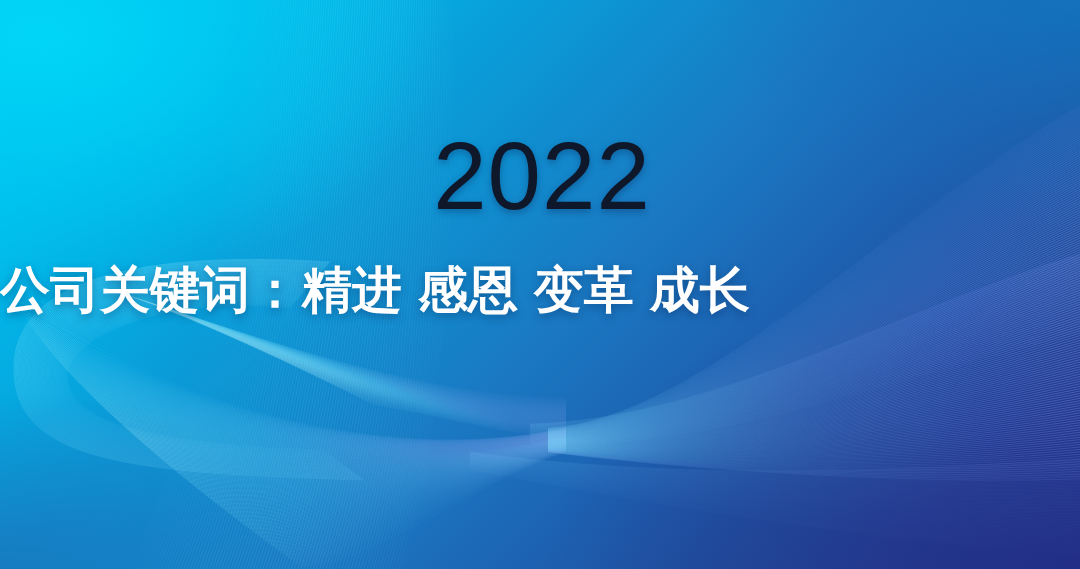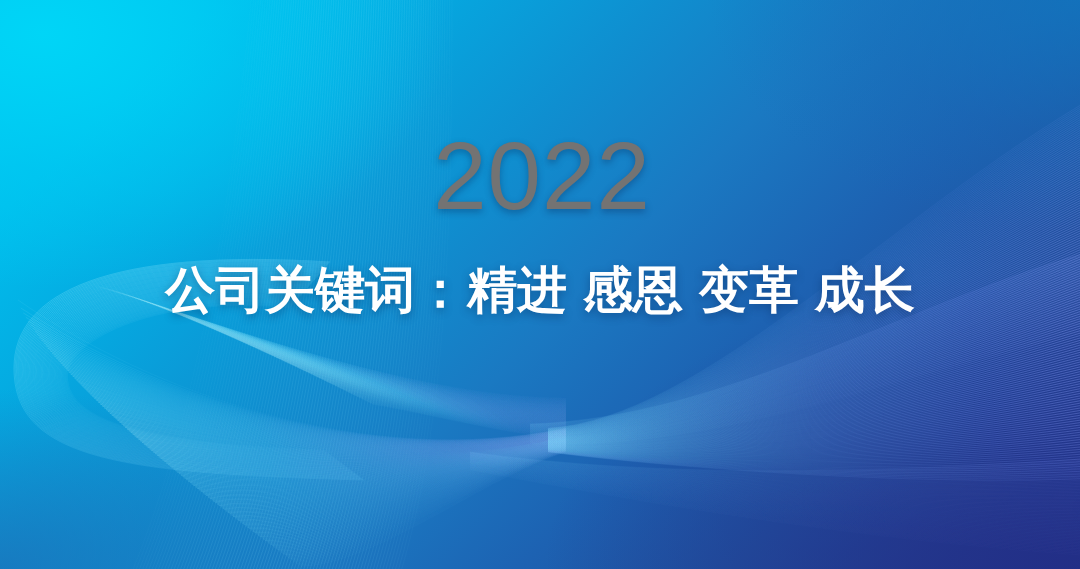--- a/index.html
+++ b/index.html
@@ -80,34 +80,33 @@
     top: 0;
     width: 1080px;
     height: 569px;
   }
   .year {
     position: absolute;
     left: 0;
     right: 0;
     top: 128px;
     text-align: center;
-    color: #737373;
+    color: #0f172a;
     font-size: 96px;
     font-weight: 300;
     letter-spacing: 1px;
     line-height: 1;
     text-shadow: 0 3px 7px rgba(8,40,90,0.38);
     padding-left: 4px;
   }
   .headline {
     position: absolute;
     left: 0;
     right: 0;
     top: 261px;
-    text-align: center;
     color: #ffffff;
     font-size: 50px;
     font-weight: 700;
     line-height: 1.16;
     letter-spacing: 0px;
     text-shadow: 0 3px 8px rgba(8,40,90,0.42);
     white-space: nowrap;
   }
   .headline .kw {
     margin-left: 2px;

